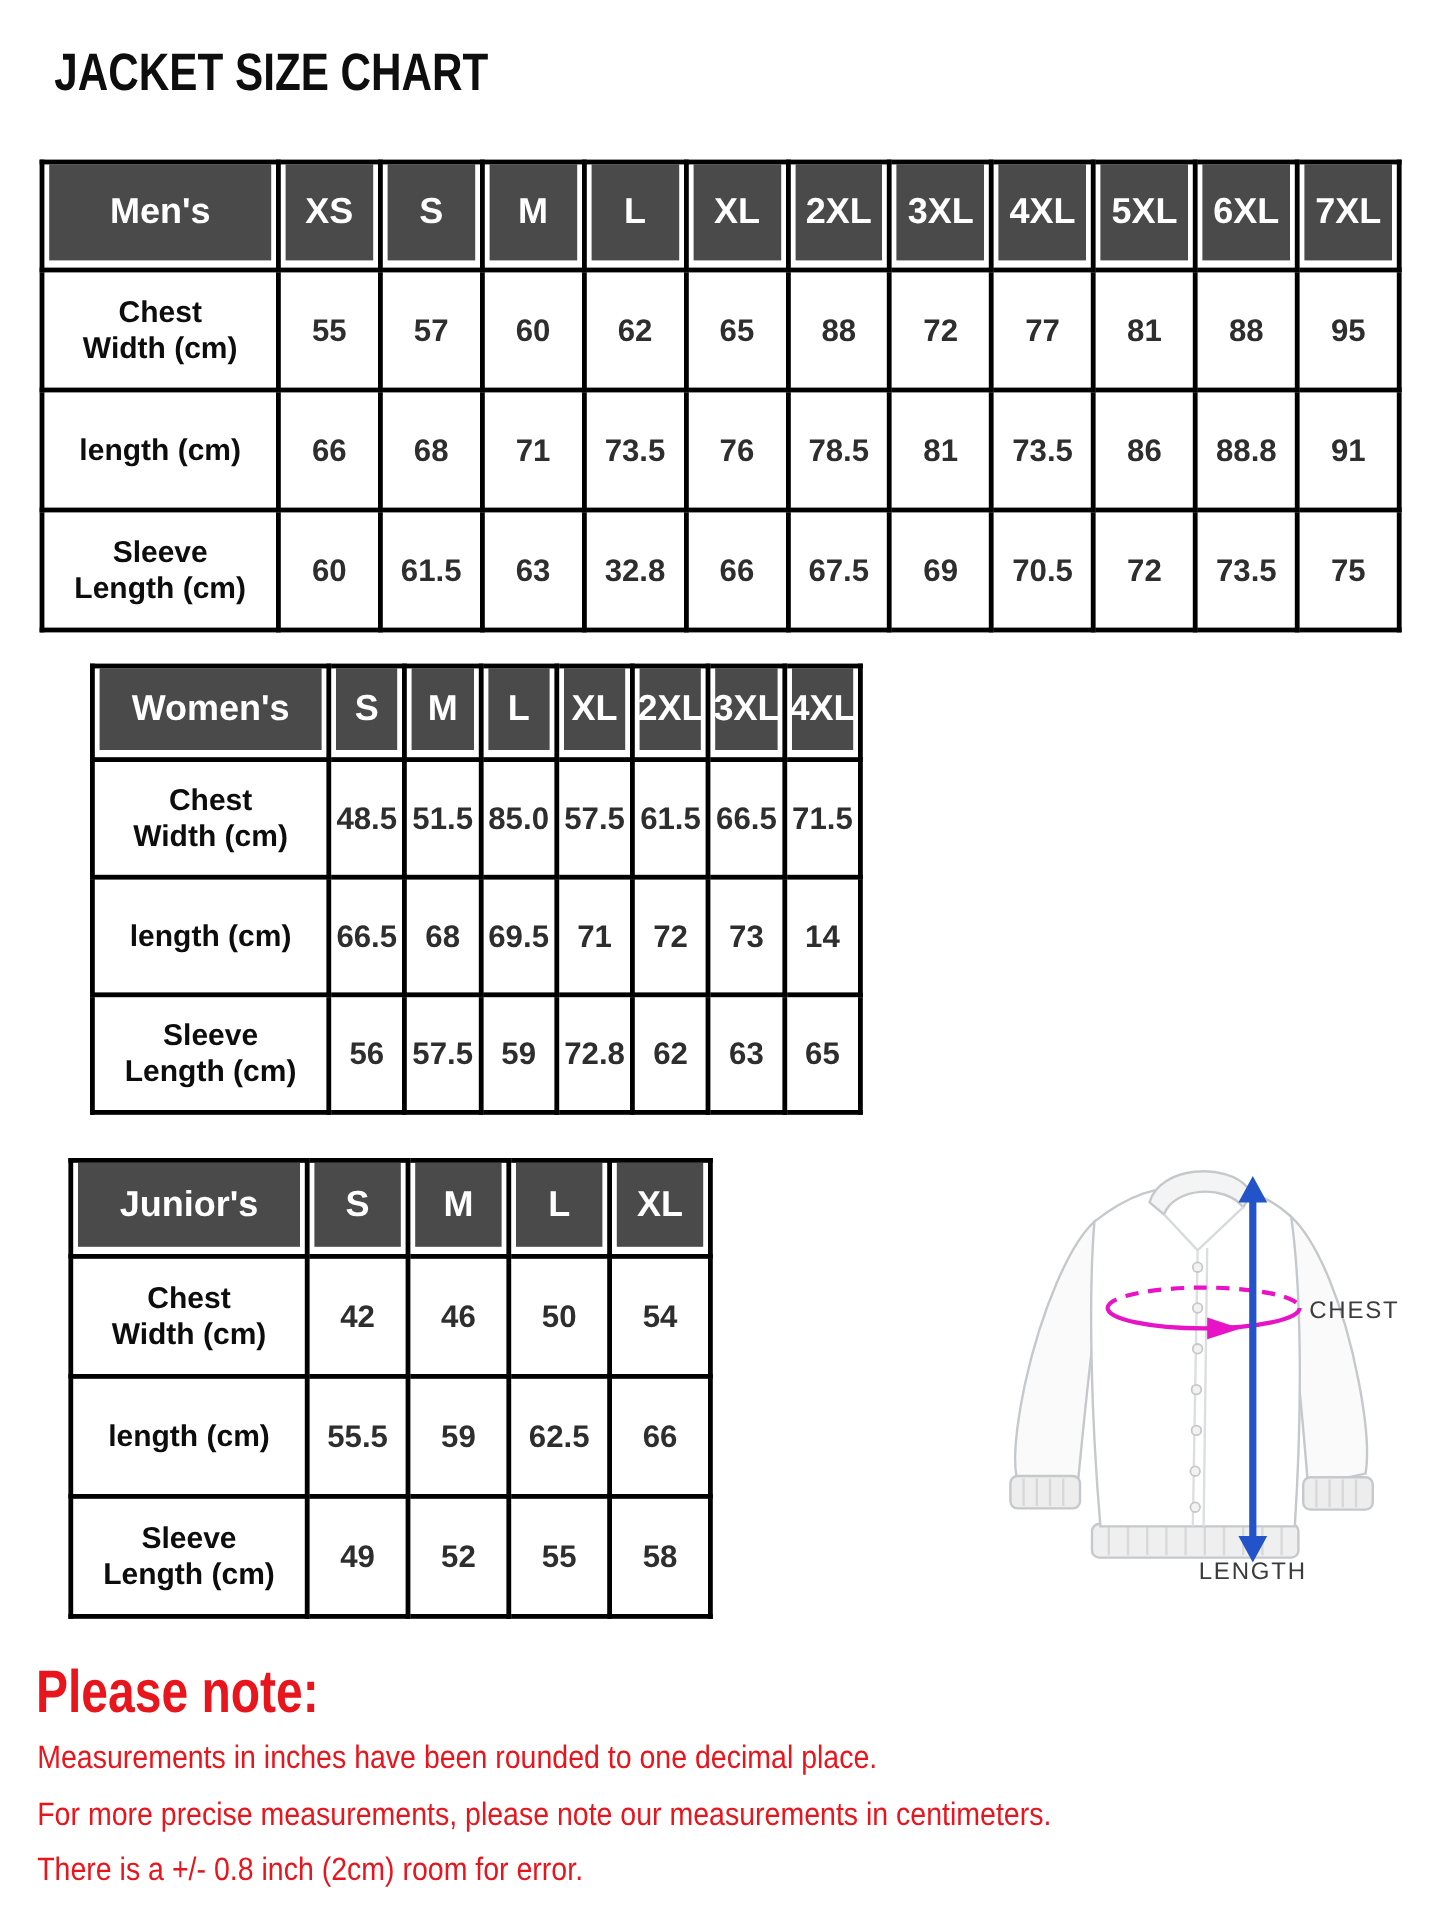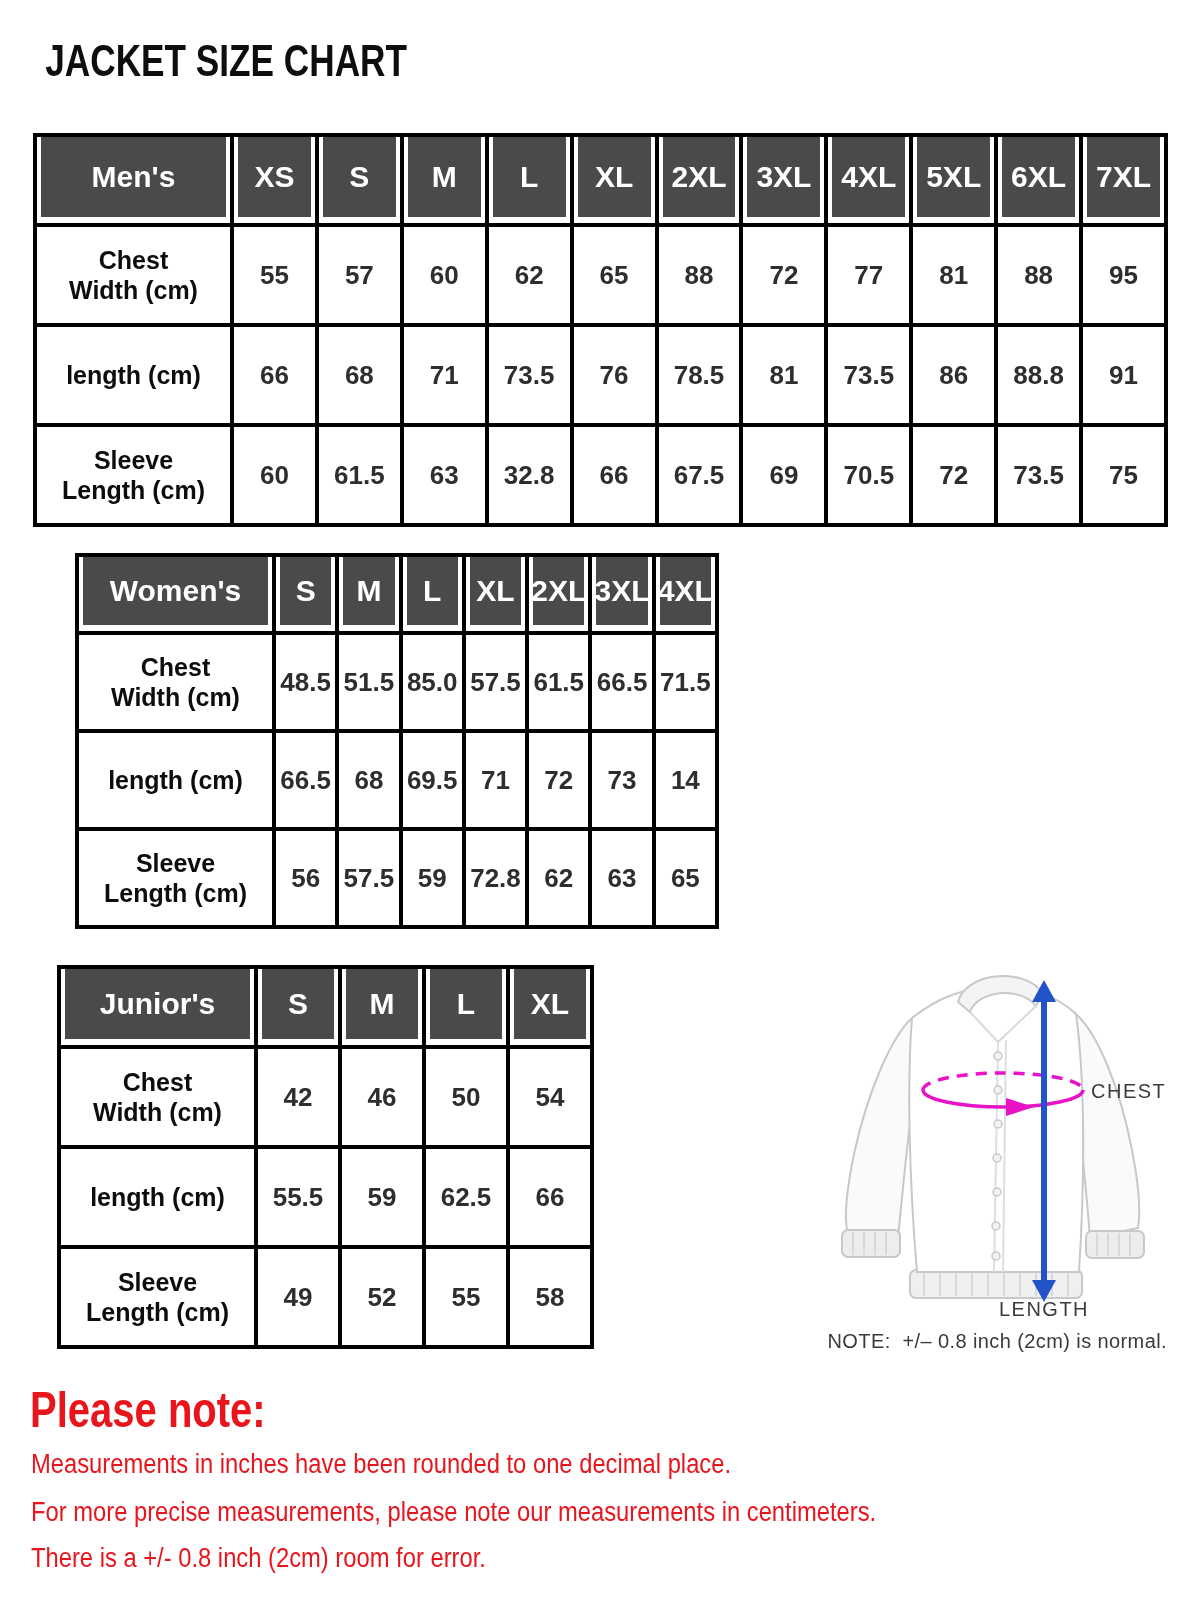--- a/index.html
+++ b/index.html
@@ -325,20 +325,19 @@
 
       <line x1="236" y1="60" x2="236" y2="346" stroke="#2353c8" stroke-width="6"></line>
       <polygon points="236,42 224,64 248,64" fill="#2353c8"></polygon>
       <polygon points="236,364 224,342 248,342" fill="#2353c8"></polygon>
 
       <text x="283" y="160" font-size="20" fill="#3c3c3c" letter-spacing="1.5">CHEST</text>
       <text x="236" y="378" text-anchor="middle" font-size="20" fill="#3c3c3c" letter-spacing="1.5">LENGTH</text>
     </svg>
   </div>
 
-  <div class="measure-note">NOTE:  +/– 0.8 inch (2cm) is normal.</div>
 
   <div class="pn-head">Please note:</div>
   <div class="pn-line pn-1">Measurements in inches have been rounded to one decimal place.</div>
   <div class="pn-line pn-2">For more precise measurements, please note our measurements in centimeters.</div>
   <div class="pn-line pn-3">There is a +/- 0.8 inch (2cm) room for error.</div>
 
 </div>
 
 </body></html>

